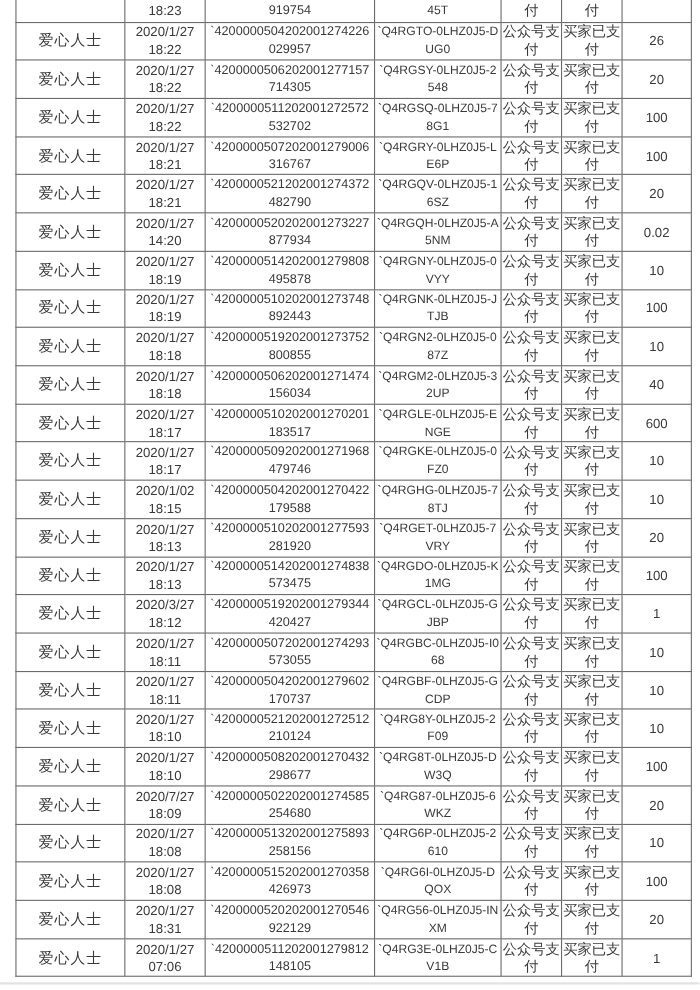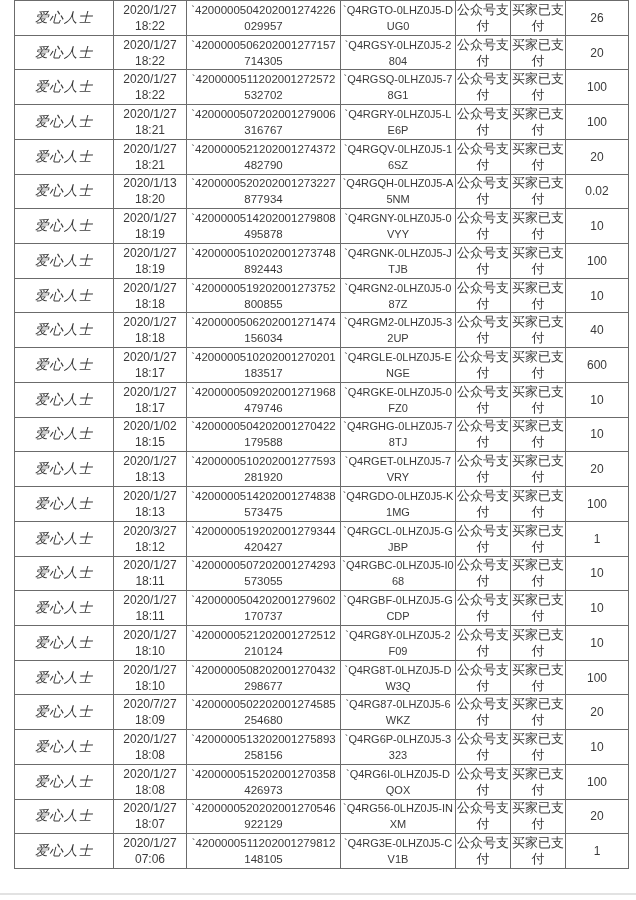--- a/index.html
+++ b/index.html
@@ -12,21 +12,21 @@
   }
   td {
     border:1px solid #6b6b6b;
     text-align:center; vertical-align:middle;
     overflow:hidden; background:#ffffff;
   }
   tr.r { height:34.72px; }
   tr.partial { height:20px; }
   tr.partial td { border-top:none; vertical-align:top; padding-top:2px; }
 
-  .c-name   { font-size:13.5px; line-height:16px; letter-spacing:1px;font-style:italic; }
+  .c-name   { font-size:13.5px; line-height:16px; letter-spacing:1px; }
   .c-date   { font-size:12px;   line-height:16px; padding:0 2px; }
   .c-txn    { font-size:11.5px; line-height:16px; word-break:break-all; padding:0 3px; }
   .c-order  { font-size:11px;   line-height:16px; word-break:break-all; padding:0 1px; }
   .c-pay, .c-status { font-size:13px; line-height:16px; padding:0; }
   .c-amount { font-size:12px;   line-height:16px; padding:0 2px; }
 
   .bottom-divider {
     position:absolute; left:0; top:893px; width:636px; height:2px;
     background:#e2e2e2;
   }
@@ -38,34 +38,43 @@
   <colgroup>
     <col style="width:99px">
     <col style="width:73px">
     <col style="width:154px">
     <col style="width:115px">
     <col style="width:55px">
     <col style="width:55px">
     <col style="width:63px">
   </colgroup>
   <tbody id="tbody">
+      <tr class="r partial">
+        <td class="c-name"></td>
+        <td class="c-date">18:23</td>
+        <td class="c-txn">919754</td>
+        <td class="c-order">45T</td>
+        <td class="c-pay">付</td>
+        <td class="c-status">付</td>
+        <td class="c-amount"></td>
+      </tr>
       <tr class="r">
         <td class="c-name">爱心人士</td>
         <td class="c-date">2020/1/27 18:22</td>
         <td class="c-txn">`4200000504202001274226029957</td>
         <td class="c-order">`Q4RGTO-0LHZ0J5-DUG0</td>
         <td class="c-pay">公众号支付</td>
         <td class="c-status">买家已支付</td>
         <td class="c-amount">26</td>
       </tr>
       <tr class="r">
         <td class="c-name">爱心人士</td>
         <td class="c-date">2020/1/27 18:22</td>
         <td class="c-txn">`4200000506202001277157714305</td>
-        <td class="c-order">`Q4RGSY-0LHZ0J5-2804</td>
+        <td class="c-order">`Q4RGSY-0LHZ0J5-2548</td>
         <td class="c-pay">公众号支付</td>
         <td class="c-status">买家已支付</td>
         <td class="c-amount">20</td>
       </tr>
       <tr class="r">
         <td class="c-name">爱心人士</td>
         <td class="c-date">2020/1/27 18:22</td>
         <td class="c-txn">`4200000511202001272572532702</td>
         <td class="c-order">`Q4RGSQ-0LHZ0J5-78G1</td>
         <td class="c-pay">公众号支付</td>
@@ -85,21 +94,21 @@
         <td class="c-name">爱心人士</td>
         <td class="c-date">2020/1/27 18:21</td>
         <td class="c-txn">`4200000521202001274372482790</td>
         <td class="c-order">`Q4RGQV-0LHZ0J5-16SZ</td>
         <td class="c-pay">公众号支付</td>
         <td class="c-status">买家已支付</td>
         <td class="c-amount">20</td>
       </tr>
       <tr class="r">
         <td class="c-name">爱心人士</td>
-        <td class="c-date">2020/1/13 18:20</td>
+        <td class="c-date">2020/1/27 14:20</td>
         <td class="c-txn">`4200000520202001273227877934</td>
         <td class="c-order">`Q4RGQH-0LHZ0J5-A5NM</td>
         <td class="c-pay">公众号支付</td>
         <td class="c-status">买家已支付</td>
         <td class="c-amount">0.02</td>
       </tr>
       <tr class="r">
         <td class="c-name">爱心人士</td>
         <td class="c-date">2020/1/27 18:19</td>
         <td class="c-txn">`4200000514202001279808495878</td>
@@ -231,37 +240,37 @@
         <td class="c-txn">`4200000502202001274585254680</td>
         <td class="c-order">`Q4RG87-0LHZ0J5-6WKZ</td>
         <td class="c-pay">公众号支付</td>
         <td class="c-status">买家已支付</td>
         <td class="c-amount">20</td>
       </tr>
       <tr class="r">
         <td class="c-name">爱心人士</td>
         <td class="c-date">2020/1/27 18:08</td>
         <td class="c-txn">`4200000513202001275893258156</td>
-        <td class="c-order">`Q4RG6P-0LHZ0J5-3323</td>
+        <td class="c-order">`Q4RG6P-0LHZ0J5-2610</td>
         <td class="c-pay">公众号支付</td>
         <td class="c-status">买家已支付</td>
         <td class="c-amount">10</td>
       </tr>
       <tr class="r">
         <td class="c-name">爱心人士</td>
         <td class="c-date">2020/1/27 18:08</td>
         <td class="c-txn">`4200000515202001270358426973</td>
         <td class="c-order">`Q4RG6I-0LHZ0J5-DQOX</td>
         <td class="c-pay">公众号支付</td>
         <td class="c-status">买家已支付</td>
         <td class="c-amount">100</td>
       </tr>
       <tr class="r">
         <td class="c-name">爱心人士</td>
-        <td class="c-date">2020/1/27 18:07</td>
+        <td class="c-date">2020/1/27 18:31</td>
         <td class="c-txn">`4200000520202001270546922129</td>
         <td class="c-order">`Q4RG56-0LHZ0J5-INXM</td>
         <td class="c-pay">公众号支付</td>
         <td class="c-status">买家已支付</td>
         <td class="c-amount">20</td>
       </tr>
       <tr class="r">
         <td class="c-name">爱心人士</td>
         <td class="c-date">2020/1/27 07:06</td>
         <td class="c-txn">`4200000511202001279812148105</td>

